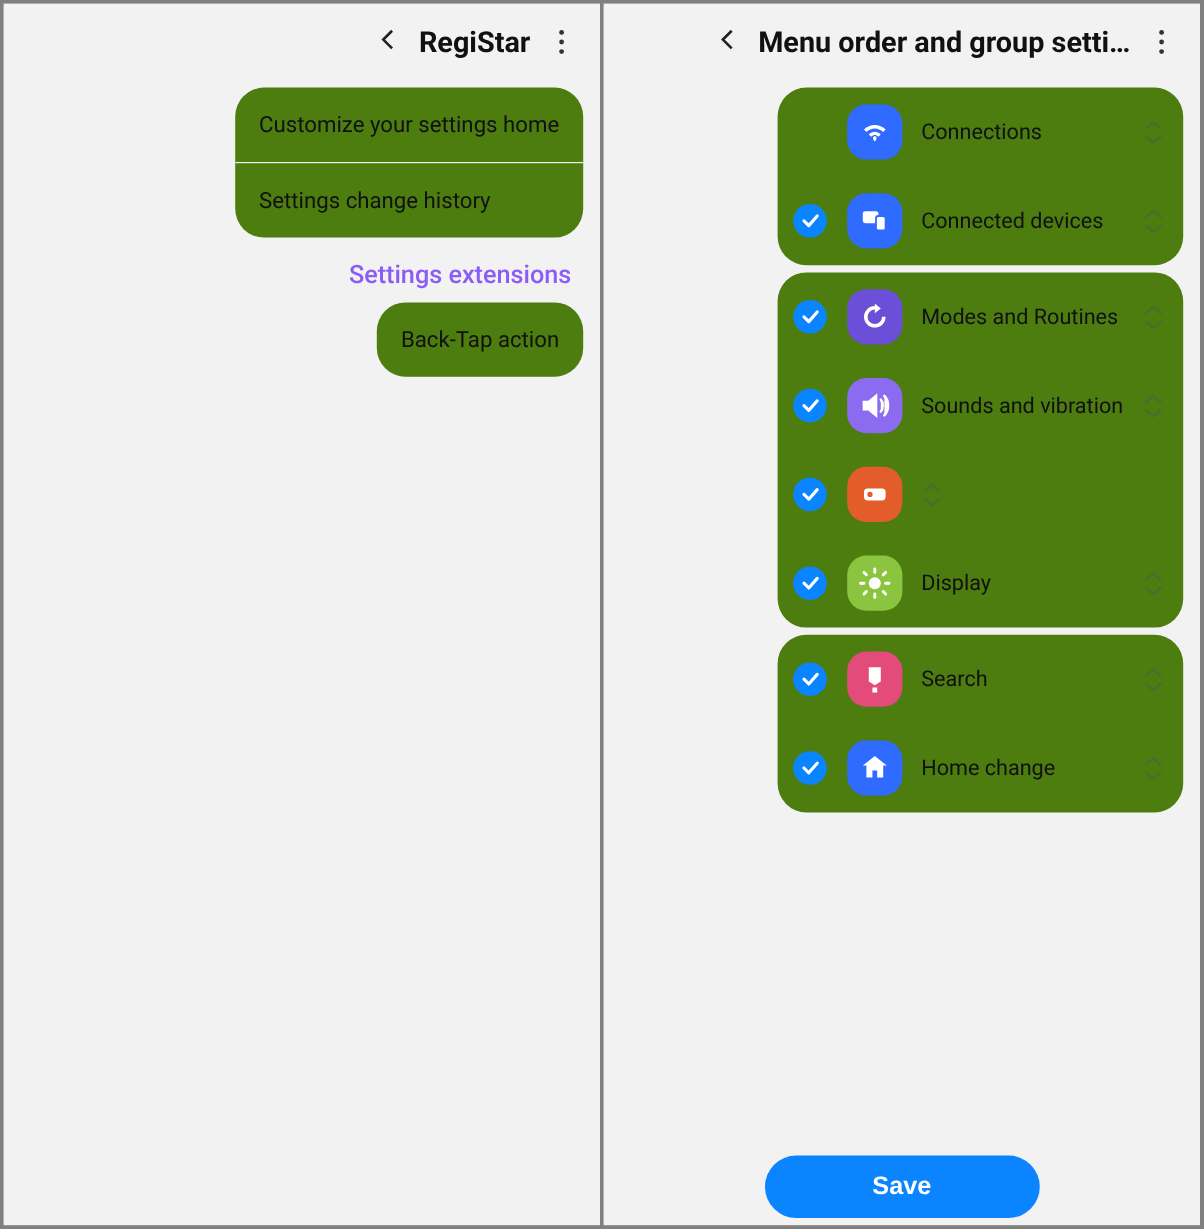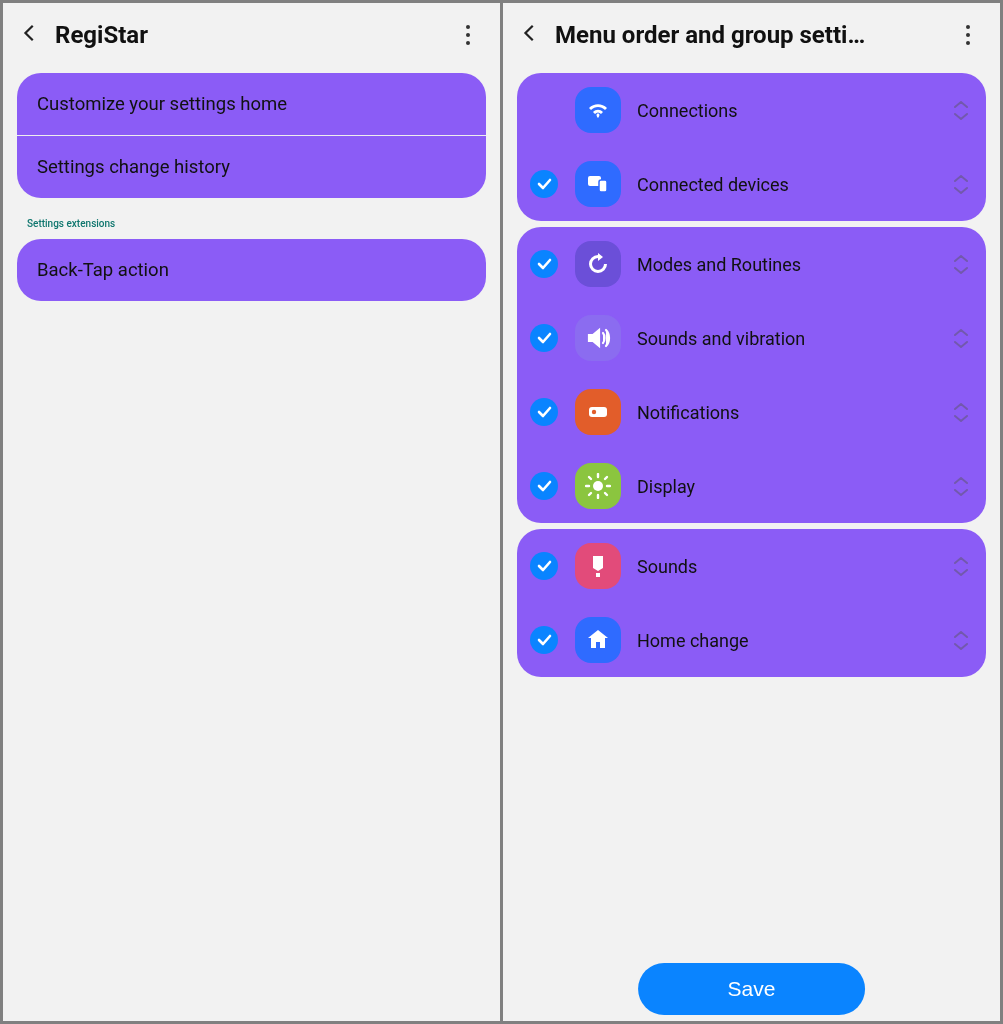--- a/index.html
+++ b/index.html
@@ -13,20 +13,21 @@
     padding: 3px;
   }
   .screen {
     background: #f2f2f2;
     flex: 1;
     height: 100%;
     overflow: hidden;
     position: relative;
     display: flex;
     flex-direction: column;
+    align-items: flex-end;
   }
   .header {
     display: flex;
     align-items: center;
     padding: 18px 20px 18px 16px;
     gap: 14px;
   }
   .back-icon svg { width: 22px; height: 22px; }
   .title {
     font-size: 24px;
@@ -34,35 +35,35 @@
     color: #111;
     flex: 1;
     white-space: nowrap;
     overflow: hidden;
     text-overflow: ellipsis;
   }
   .more-icon { display:flex; flex-direction:column; gap:4px; align-items:center; justify-content:center; width:24px;}
   .more-icon span { width:4px; height:4px; background:#333; border-radius:50%; }
 
   .card {
-    background: #8b5cf6;
+    background: #4d7c0f;
     border-radius: 24px;
     margin: 6px 14px;
   }
   .row {
     padding: 20px 20px;
     font-size: 18.5px;
     color: #111;
     border-bottom: 1px solid #eee;
   }
   .row:last-child { border-bottom: none; }
 
   .section-label {
-    font-size: 10px;
-    color: #0f766e;
+    font-size: 21px;
+    color: #8b5cf6;
     padding: 14px 24px 4px 24px;
     font-weight: 500;
   }
 
   
   .content {
     flex: 1;
     overflow: hidden;
     position: relative;
   }
@@ -98,21 +99,21 @@
   .reorder svg { width:18px; height:10px; }
 
   .save-btn {
     position: absolute;
     bottom: 6px;
     left: 50%;
     transform: translateX(-50%);
     background: #0a84ff;
     color: #fff;
     font-size: 21px;
-    font-weight: 400;
+    font-weight: 700;
     padding: 14px 90px;
     border-radius: 999px;
     border: none;
   }
 </style>
 </head>
 <body>
 
 <div class="screen">
   <div class="header">
@@ -252,21 +253,20 @@
               <svg viewBox="0 0 16 16">
                 <use href="#ic-check"></use>
               </svg>
             </div>
           </div>
           <div class="app-icon" style="background: rgb(226, 93, 42);">
             <svg viewBox="0 0 26 26">
               <use href="#ic-notif"></use>
             </svg>
           </div>
-          <div class="item-label">Notifications</div>
           <div class="reorder">
             <svg viewBox="0 0 18 10">
               <use href="#ic-up"></use>
             </svg>
             <svg viewBox="0 0 18 10">
               <use href="#ic-down"></use>
             </svg>
           </div>
         </div>
         <div class="item-row">
@@ -300,21 +300,21 @@
               <svg viewBox="0 0 16 16">
                 <use href="#ic-check"></use>
               </svg>
             </div>
           </div>
           <div class="app-icon" style="background: rgb(226, 75, 122);">
             <svg viewBox="0 0 26 26">
               <use href="#ic-brush"></use>
             </svg>
           </div>
-          <div class="item-label">Sounds</div>
+          <div class="item-label">Search</div>
           <div class="reorder">
             <svg viewBox="0 0 18 10">
               <use href="#ic-up"></use>
             </svg>
             <svg viewBox="0 0 18 10">
               <use href="#ic-down"></use>
             </svg>
           </div>
         </div>
         <div class="item-row">

